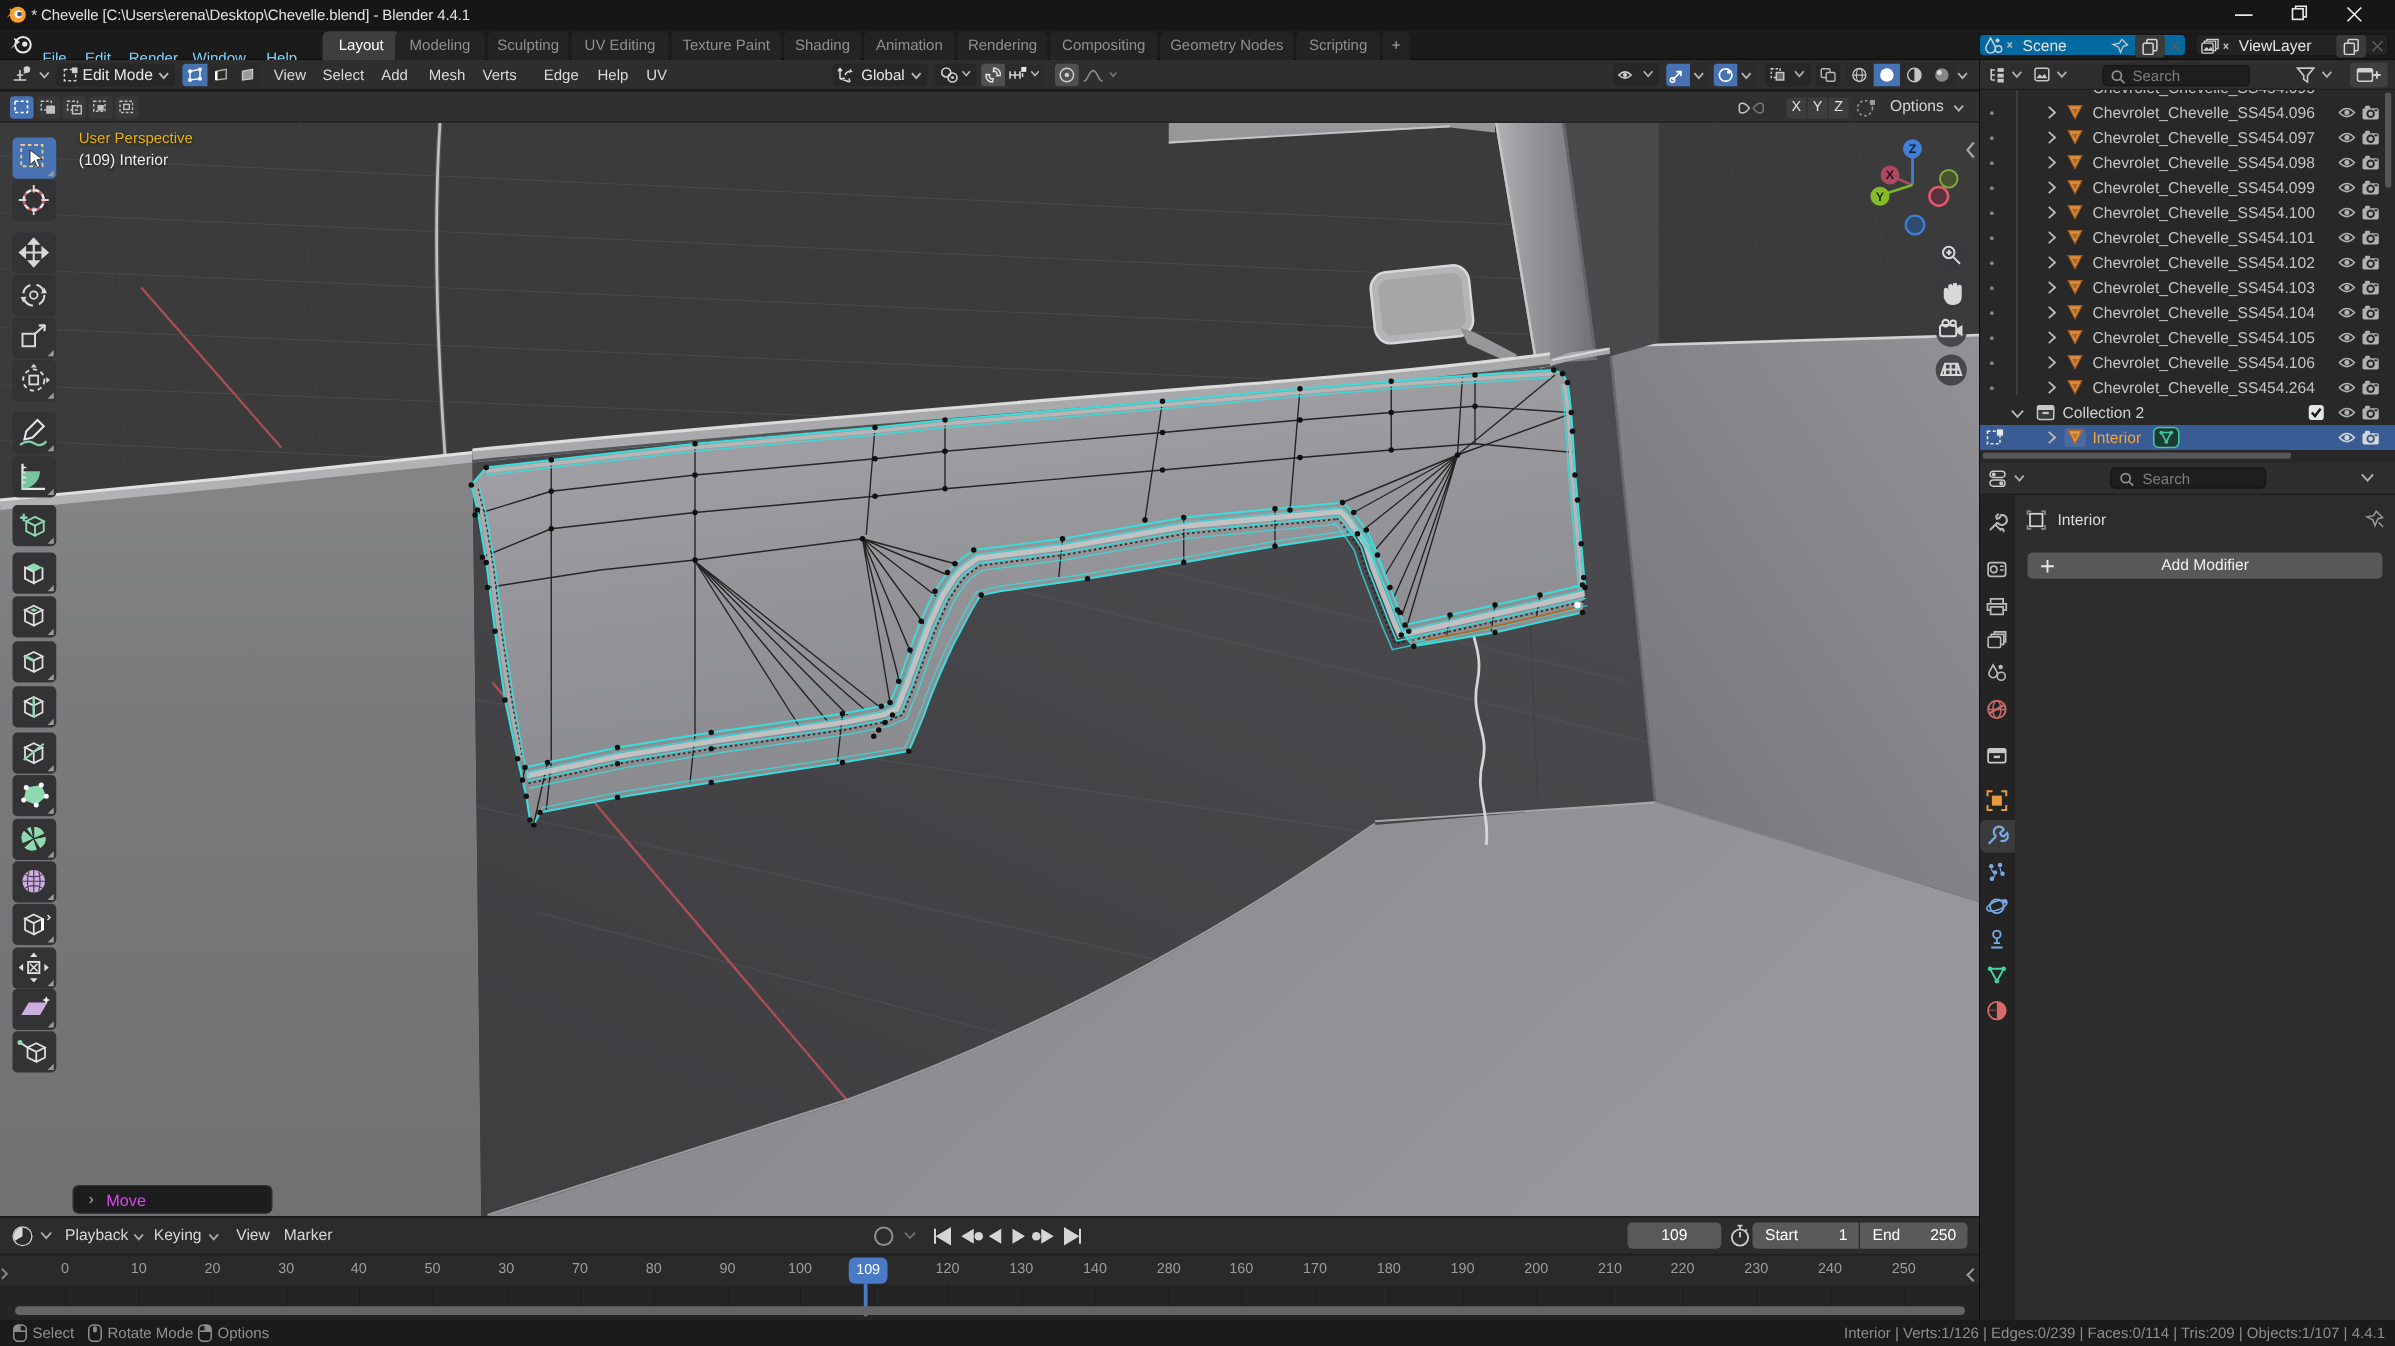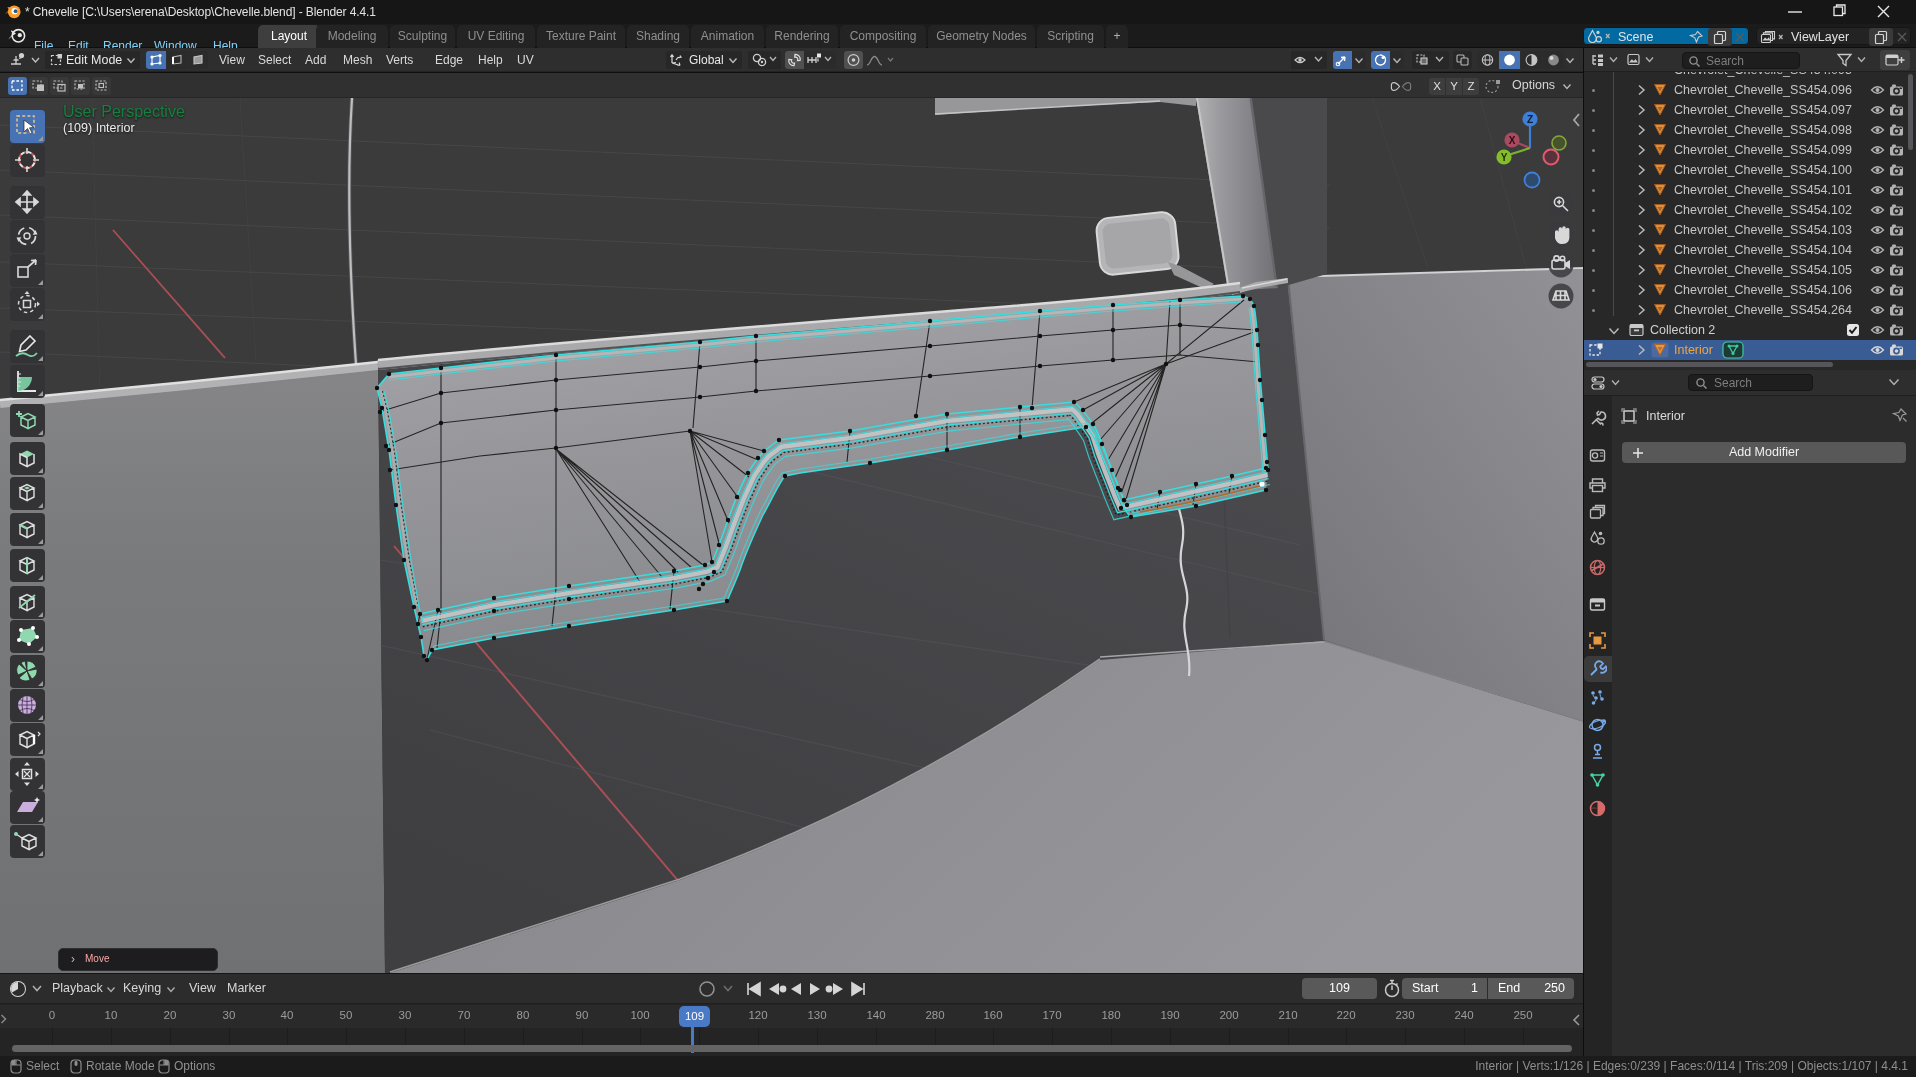--- a/index.html
+++ b/index.html
@@ -441,21 +441,21 @@
 <path d="M1249,308 C1251,320 1252,332 1253,347 C1254,364 1255,382 1257,402 C1259,424 1261,450 1263,472" stroke="#36dede" stroke-width="1.2" fill="none" opacity=".9"></path>
 <path d="M377,388 L382,408 L389,450 L396,505 L404,560 L414,607 L418,624 L421,637 L424,656 L427,660" stroke="#36dede" stroke-width="1.6" fill="none"></path>
 <path d="M384,391 L389,411 L396,452 L403,507 L411,560 L419,607 L423,622" stroke="#36dede" stroke-width="1.2" fill="none" opacity=".9"></path>
 <path d="M1140,512 C1180,505 1220,496 1260,486" stroke="#b06a28" stroke-width="1.6" fill="none"></path>
 
 <path stroke="#101010" stroke-width="4.4" stroke-linecap="round" fill="none" d="M377,388h0M389,374h0M441,368h0M556,355h0M700,342h0M756,336h0M930,321h0M1040,311h0M1113,305h0M1180,300h0M1243,296h0M1250,299h0M1254,306h0M380,412h0M441,393h0M556,380h0M700,367h0M756,361h0M930,346h0M1040,336h0M1113,330h0M1180,325h0M386,446h0M441,423h0M556,410h0M700,397h0M756,391h0M930,376h0M1040,366h0M1113,360h0M390,470h0M556,448h0M690,431h0M1257,330h0M1258,345h0M1260,380h0M1262,400h0M1265,435h0M1267,462h0M1268,470h0M1266,490h0M420,614h0M438,610h0M494,598h0M569,586h0M674,571h0M705,565h0M712,562h0M719,545h0M728,520h0M737,497h0M748,473h0M758,458h0M764,451h0M779,440h0M850,431h0M947,414h0M1020,407h0M1074,402h0M1083,410h0M1093,424h0M1102,444h0M1112,470h0M1120,490h0M1124,500h0M1160,492h0M1196,484h0M1232,476h0M1266,468h0M432,650h0M494,638h0M569,626h0M674,610h0M727,601h0M785,476h0M870,463h0M947,450h0M1020,437h0M1086,427h0M1121,508h0M1131,517h0M1196,506h0M427,660h0M424,656h0M421,637h0M418,624h0M414,607h0M382,408h0M389,450h0M396,505h0M404,560h0M708,578h0M714,572h0M703,584h0M699,589h0M1127,505h0M1118,488h0M916,416h0M1032,408h0M1166,364h0M494,611h0M569,599h0"></path>
 <circle cx="1262" cy="484" r="2.6" fill="#ffffff"></circle>
 </svg>
 </div>
 
-<div class="txt" style="left:63px;top:103px;font-size:16px;color:#15803d;text-shadow:0 1px 2px rgba(0,0,0,.7)">User Perspective</div>
+<div class="txt" style="left:63px;top:103px;font-size:12px;color:#eab308;text-shadow:0 1px 2px rgba(0,0,0,.7)">User Perspective</div>
 <div class="txt" style="left:63px;top:121px;font-size:12.5px;color:#ececec;text-shadow:0 1px 2px rgba(0,0,0,.7)">(109) Interior</div>
 
 <div class="abs" id="toolbar" style="left:10px;top:110px;width:36px;height:750px">
 <style>.tb{position:absolute;left:0;width:35px;height:33px;background:#333336;border-radius:4px}.tc{position:absolute;right:2px;bottom:2px;width:0;height:0;border-left:5px solid transparent;border-bottom:5px solid #9a9a9a}</style>
 <div class="tb" style="top:0;background:#4772b3">
  <svg width="35" height="33" viewBox="0 0 35 33">
         <rect x="7" y="6" width="17" height="17" fill="none" stroke="#e8c985" stroke-width="1.5" stroke-dasharray="3 2.2"></rect>
         <path d="M14,10 L14,22 L17.5,18.5 L20,24 L22,23 L19.5,17.8 L24,17.5 Z" fill="#fff" stroke="#222" stroke-width=".7"></path>
       </svg>
  <div class="tc"></div>
@@ -639,21 +639,21 @@
       <path d="M85,163 l5,-3 v9 l-5,-3 Z" fill="#d8d8d8" stroke="none"></path>
       <circle cx="76.5" cy="158.5" r="2.6"></circle>
       <circle cx="82.5" cy="158.5" r="2.2"></circle>
   <path d="M73,200 l3,-9 h10 l3,9 Z M74.5,195.5 h13 M76,191 v9 M80.5,191 v9 M85,191 v9"></path>
  </g>
  <path d="M99,14 l-5,6 5,6" stroke="#a8a8a8" stroke-width="1.8" fill="none"></path>
 </svg>
 
 <div class="abs" style="left:58px;top:948px;width:160px;height:23px;background:#1d1d1f;border:1px solid #2e2e30;border-radius:5px">
  <div class="txt" style="left:12px;top:3px;font-size:12px;color:#b8b8b8">›</div>
- <div class="txt" style="left:26px;top:4px;font-size:10px;color:#fca5a5">Move</div>
+ <div class="txt" style="left:26px;top:4px;font-size:13px;color:#d946ef">Move</div>
 </div>
 
 <div class="abs" id="timeline">
 <div class="abs" style="left:0;top:0;width:1584px;height:31px;background:#2c2c2c;border-top:1px solid #151515;border-bottom:1px solid #1f1f1f"></div>
 <svg class="abs" style="left:8px;top:6px" width="36" height="20" viewBox="0 0 36 20">
  <circle cx="10" cy="10" r="8" fill="#d8d8d8"></circle>
       <circle cx="10" cy="10" r="7" fill="#2c2c2c"></circle>
       <path d="M10,10 L10,3 A7,7 0 0 0 4,13.5 Z" fill="#d8d8d8"></path>
  <path d="M25,7 l4,4.5 4,-4.5" fill="none" stroke="#b0b0b0" stroke-width="1.5"></path>
 </svg>

